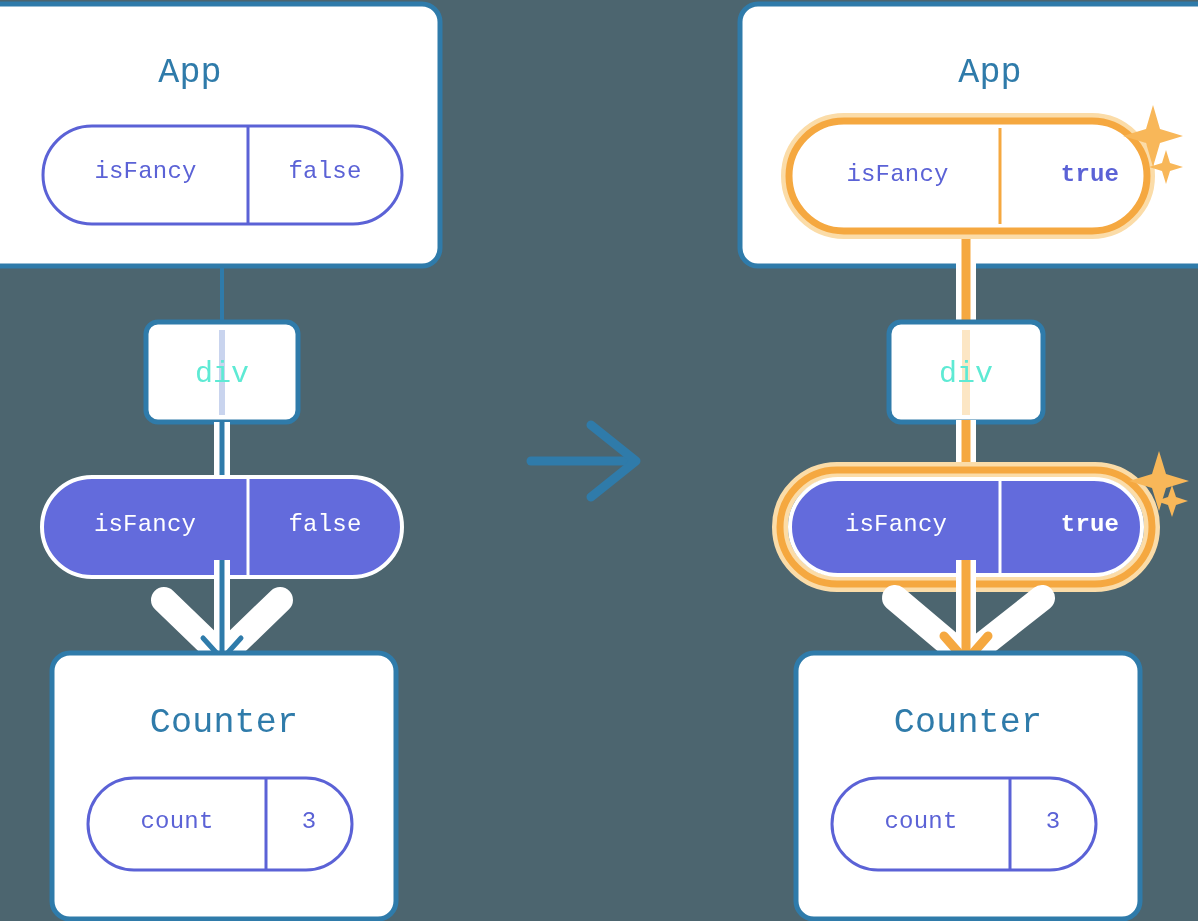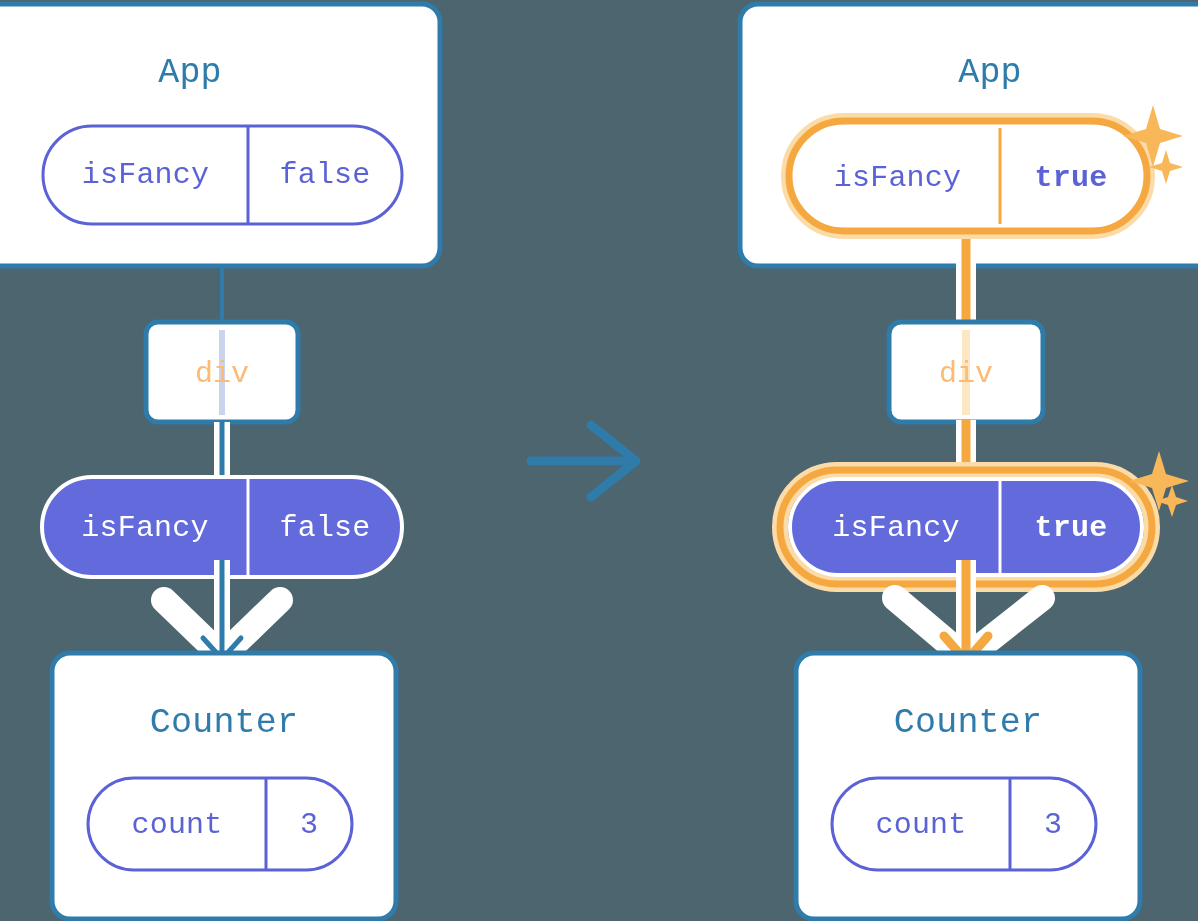--- a/index.html
+++ b/index.html
@@ -11,26 +11,26 @@
     position:relative;
   }
   .stage{position:absolute;inset:0;font-family:Liberation Mono, monospace;}
   svg.layer{position:absolute;left:0;top:0;width:1198px;height:921px;overflow:visible;}
   .txt{position:absolute;white-space:nowrap;pointer-events:none;}
   .comp-title{
     color:#2F7BAA;font-size:35px;letter-spacing:.2px;
     text-align:center;
   }
   .pill-label{
-    font-size:30px;letter-spacing:.2px;
+    font-size:24px;letter-spacing:.2px;
   }
   .pill-label.plain{color:#5B62D6;}
   .pill-label.onfill{color:#FFFFFF;}
-  .pill-label.bold{font-weight:bold;}
-  .div-label{color:#fdba74;font-size:30px;}
+  .pill-label.bold{font-weight:bold;padding-left:19px;}
+  .div-label{color:#5eead4;font-size:30px;}
 </style>
 </head>
 <body>
 
 <div class="stage">
 
   <svg class="layer" viewBox="0 0 1198 921">
 
     <rect x="-60" y="4" width="500" height="262" rx="18" fill="#FFFFFF" stroke="#2F7BAA" stroke-width="5"></rect>
 

